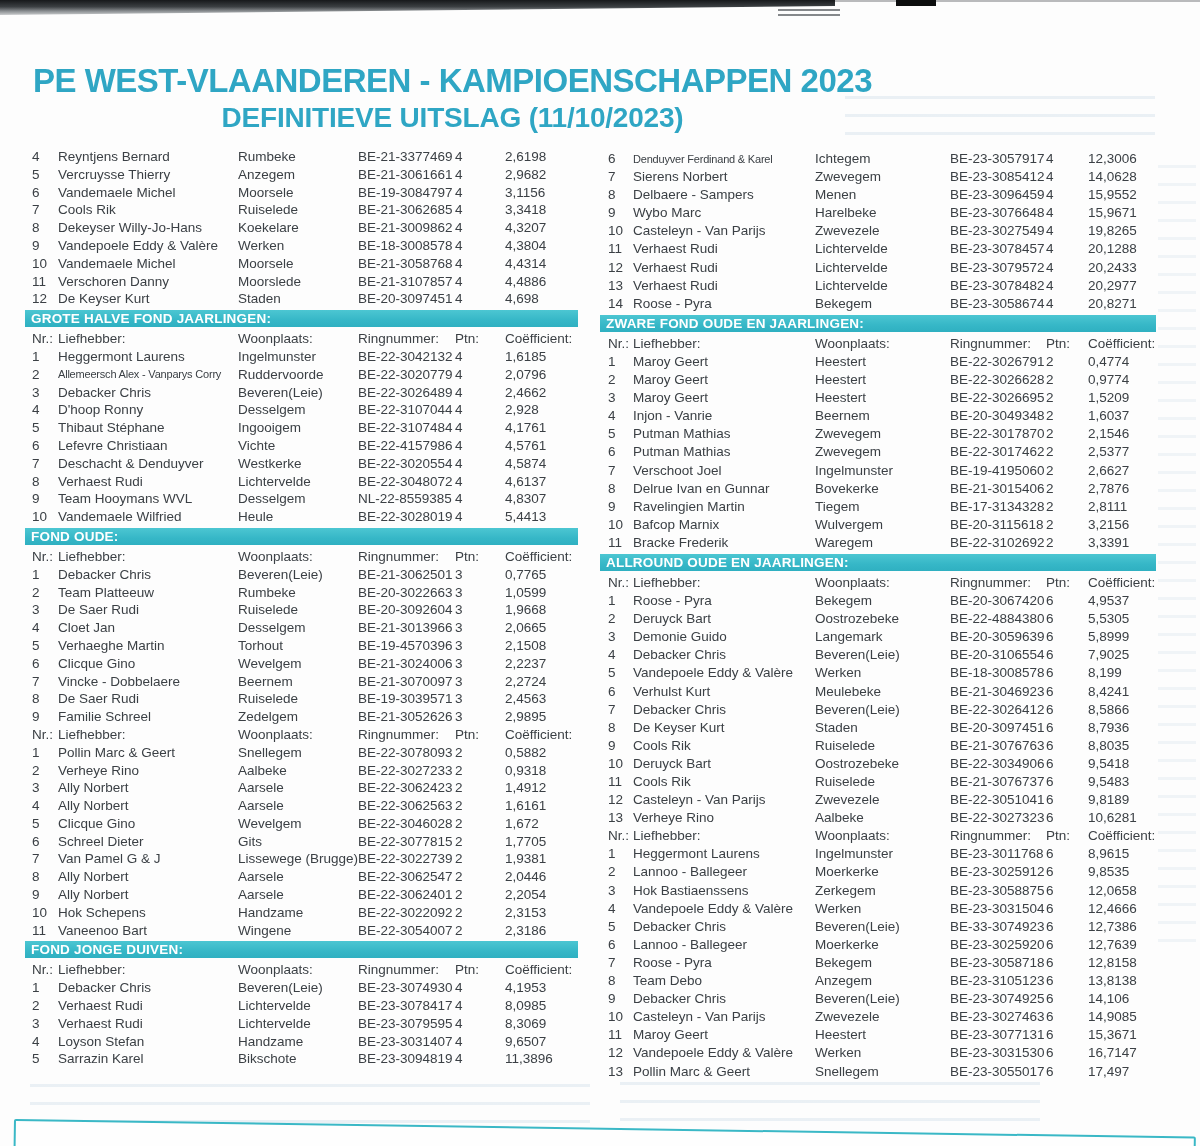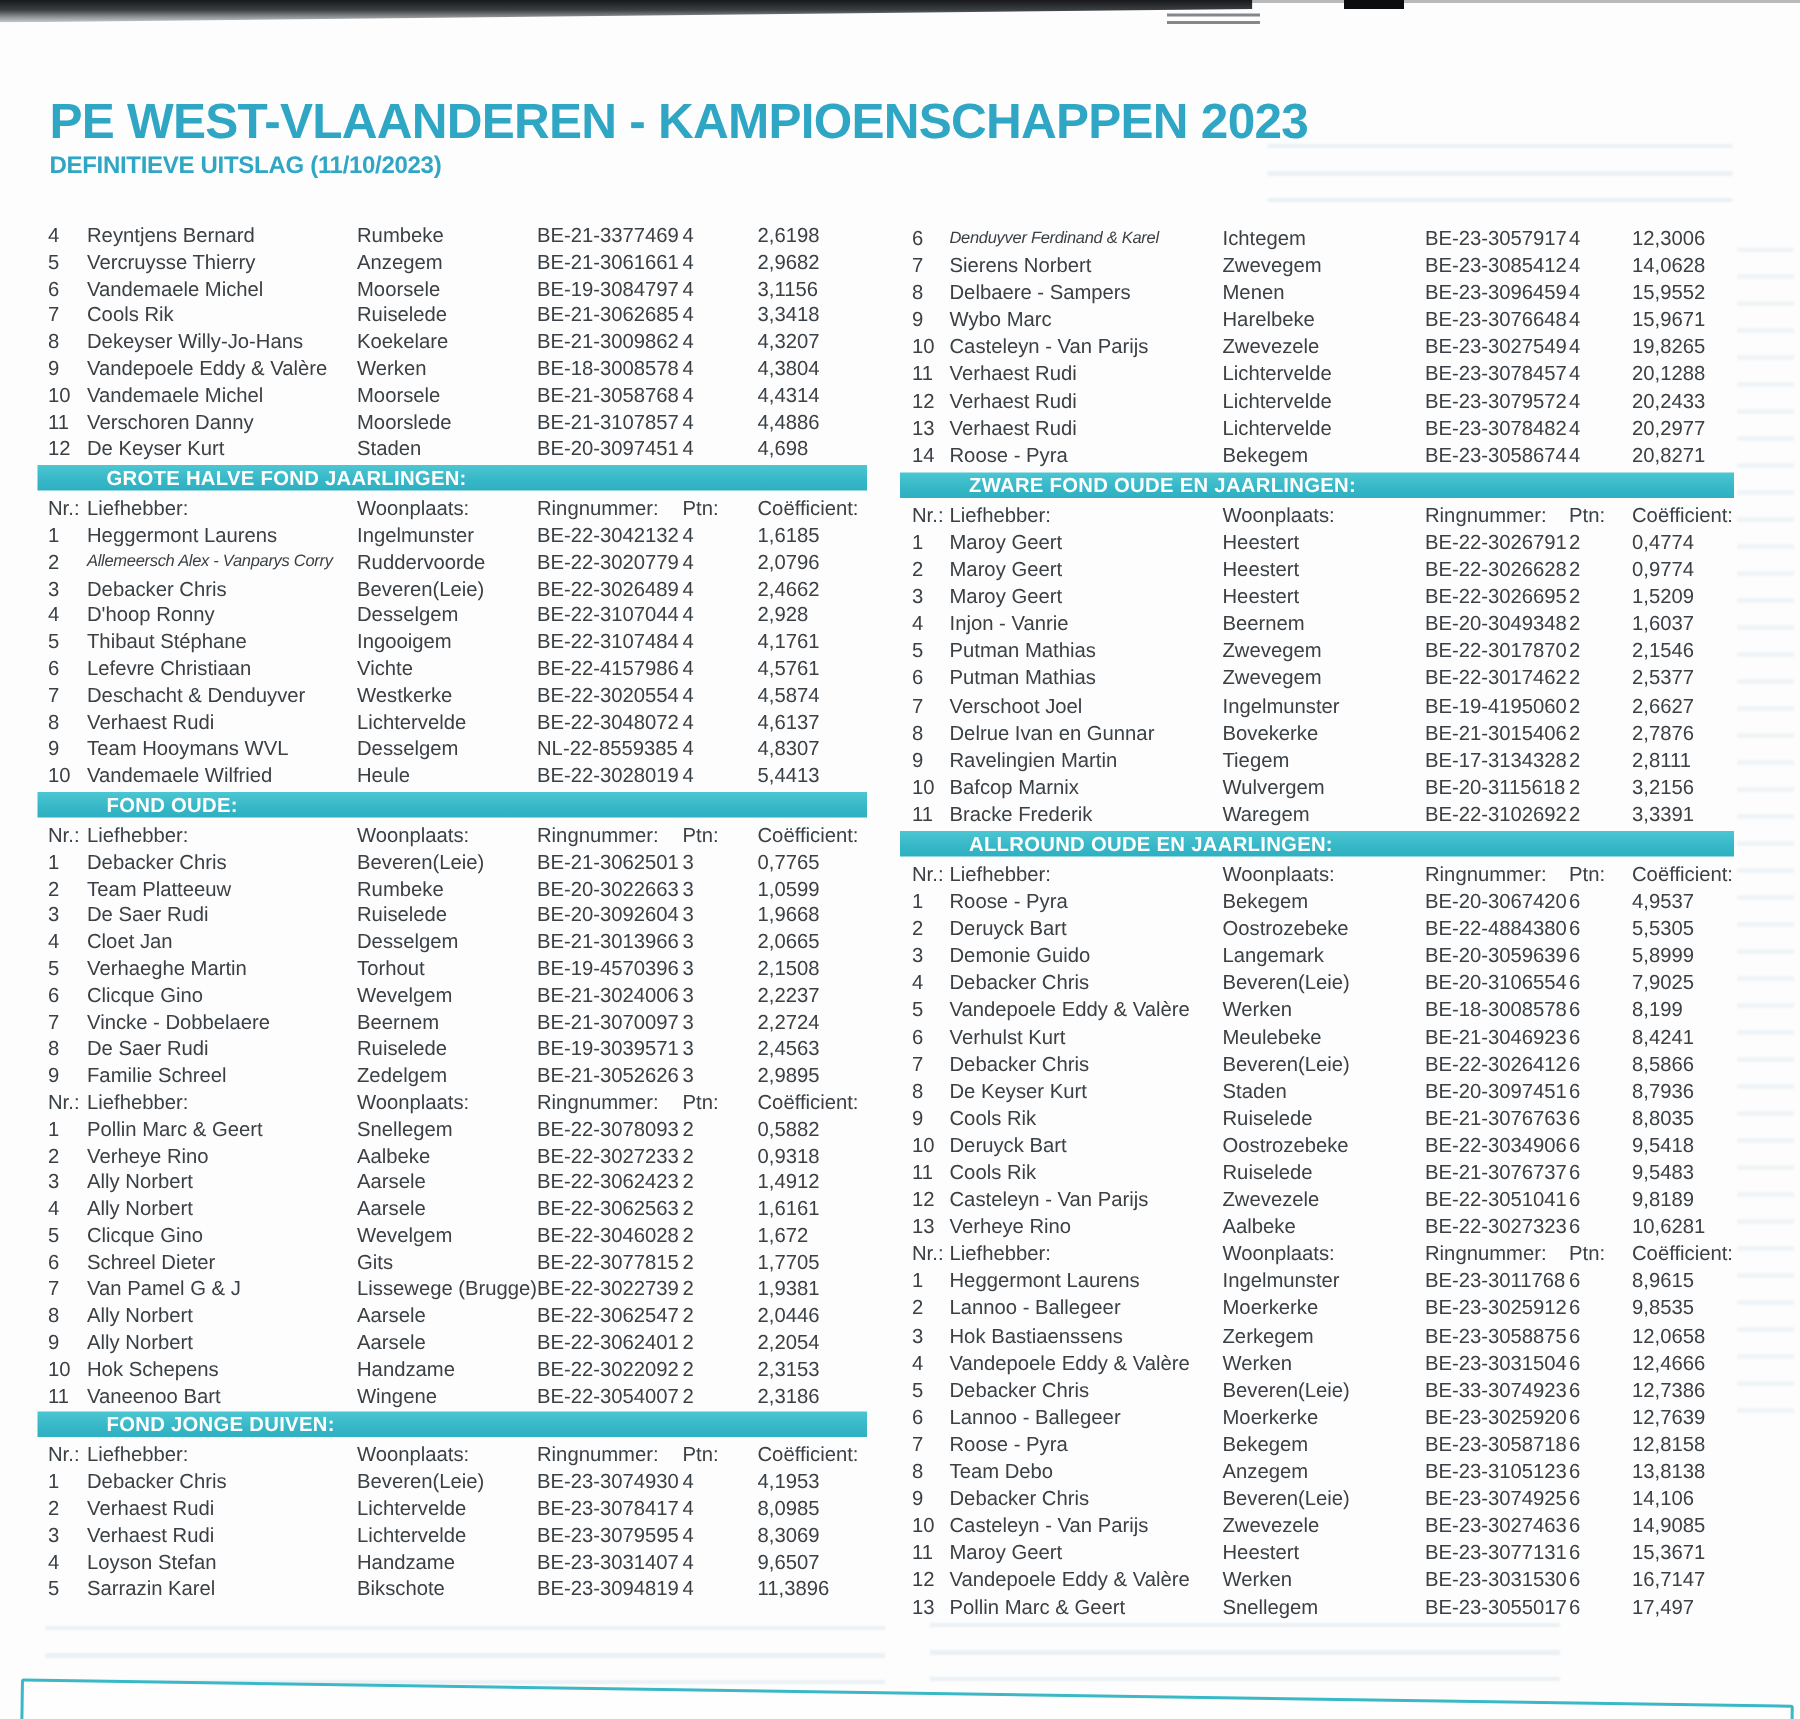--- a/index.html
+++ b/index.html
@@ -32,42 +32,42 @@
     position:absolute;left:14px;top:1119px;width:1178px;height:70px;
     border:2.5px solid #3ab8c6;border-radius:2px;background:#fefefe;
     transform:rotate(0.85deg);transform-origin:0 0;z-index:2;
   }
   
   .title-wrap{position:absolute;left:33px;top:62px;z-index:3;}
   .page-title{
     font-size:33px;font-weight:700;color:#2fa6c4;letter-spacing:-0.5px;margin:0;white-space:nowrap;text-align:center;
   }
   .page-subtitle{
-    font-size:16px;font-weight:700;color:#2fa6c4;letter-spacing:-0.2px;margin:2px 0 0 0;
+    font-size:28px;font-weight:700;color:#2fa6c4;letter-spacing:-0.2px;margin:2px 0 0 0;text-align:center;
   }
   
   .rescol{position:absolute;z-index:3;}
   .col-left{left:25px;top:148px;width:553px;--rh:17.8px;}
   .col-right{left:600px;top:150px;width:556px;--rh:18.1px;}
   .band{
     height:17px;margin:2px 0 3px 0;
     background:linear-gradient(180deg,#4cc6d2 0%,#36b7c7 60%,#2fb0c1 100%);
     display:flex;align-items:center;
   }
   .band span{
-    color:#fff;font-weight:700;font-size:13.5px;letter-spacing:0.2px;padding-left:6px;white-space:nowrap;margin-left:40px;
+    color:#fff;font-weight:700;font-size:13.5px;letter-spacing:0.2px;padding-left:6px;white-space:nowrap;
   }
   .row{
     display:grid;height:var(--rh);line-height:var(--rh);
     font-size:13.5px;white-space:nowrap;
   }
   .col-left .row{grid-template-columns:26px 180px 120px 97px 50px auto;padding-left:7px;}
   .col-right .row{grid-template-columns:25px 182px 135px 96px 42px auto;padding-left:8px;}
   .row > span{overflow:visible;}
-  .cell-name.tight{font-size:11px;letter-spacing:-0.2px;font-style:italic;}
+  .cell-name.tight{font-size:11px;letter-spacing:-0.2px;}
 </style>
 </head>
 <body>
 
 <div class="top-hairline"></div>
 <div class="scan-bar"></div>
 <div class="scan-black-mark"></div>
 <div class="scan-double-line dl1"></div>
 <div class="scan-double-line dl2"></div>
 <div class="bleed b1"></div>

